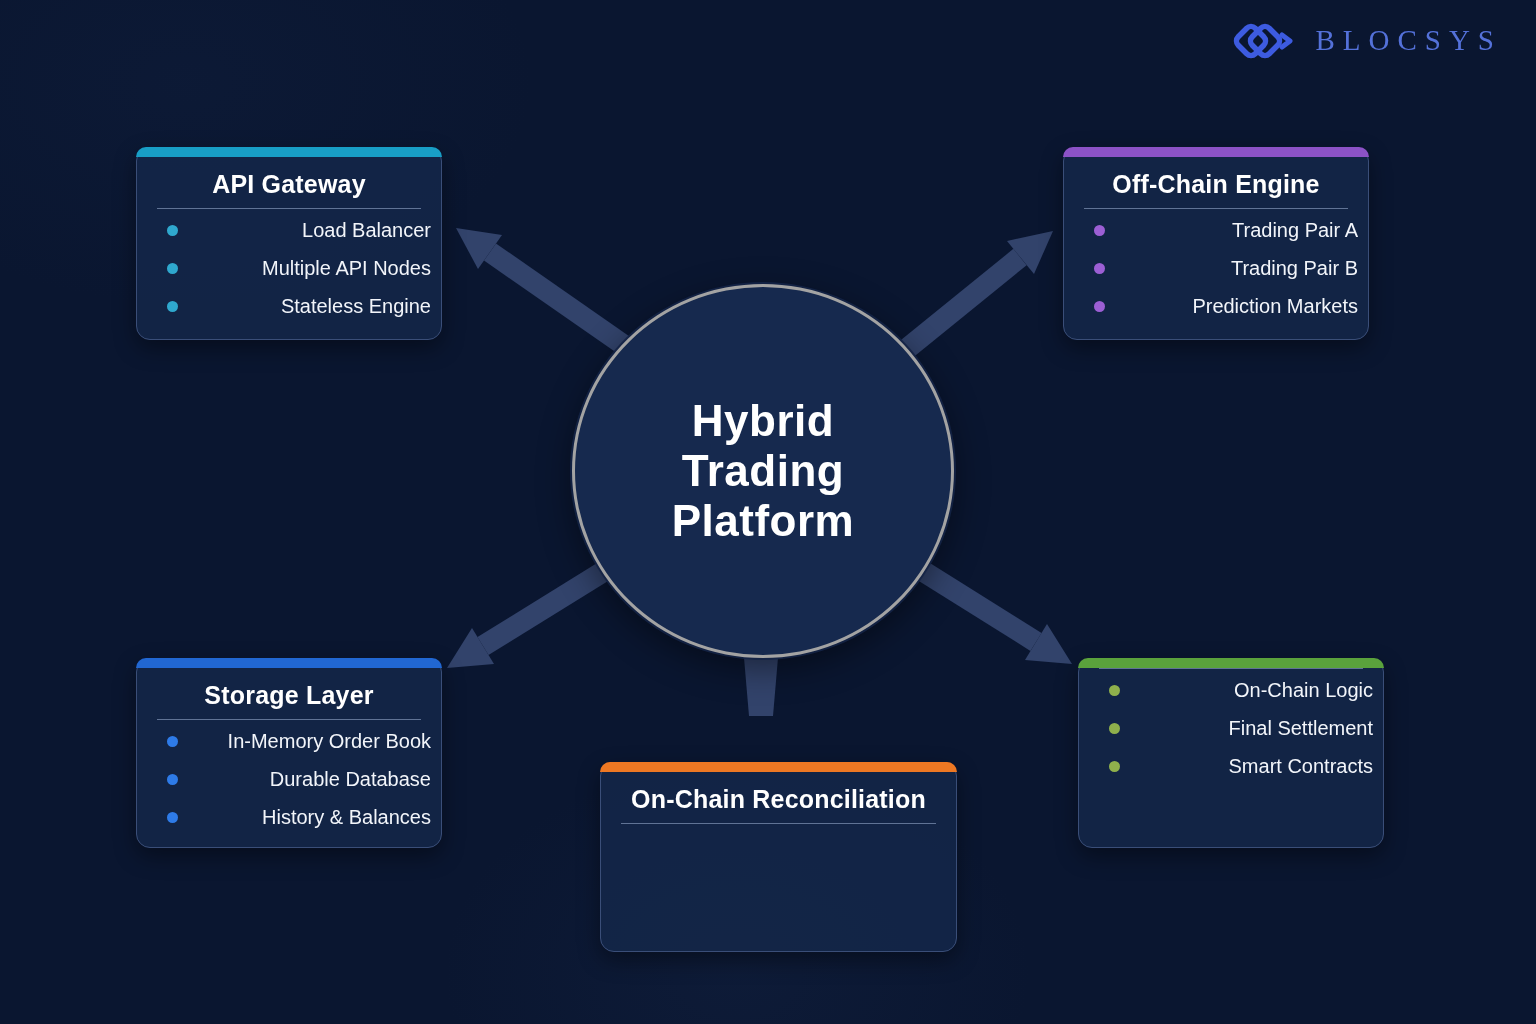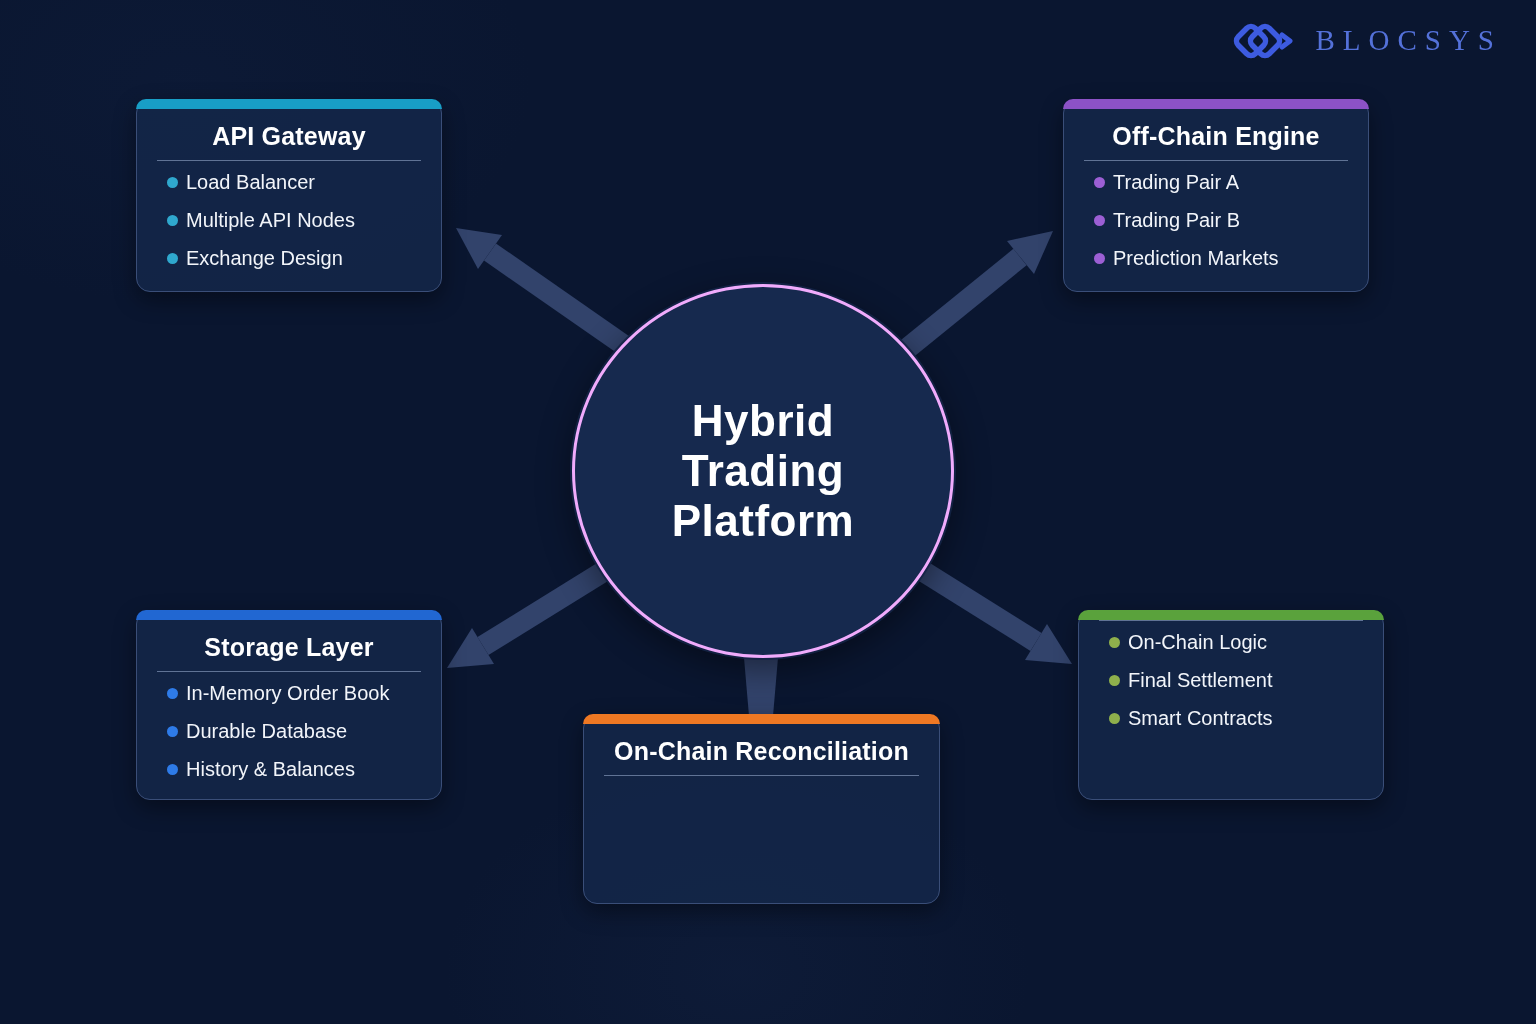--- a/index.html
+++ b/index.html
@@ -20,54 +20,55 @@
   
   #arrows{position:absolute;inset:0;z-index:1;}
   .arrow-shape{fill:#32436B;stroke:none;}
   .arrow-shaft{stroke:#32436B;stroke-width:21;fill:none;}
 
   
   .hub{
     position:absolute;left:572px;top:284px;width:376px;height:368px;
     border-radius:50%;
     background:#16294E;
-    border:3px solid #f0abfc;
+    border:3px solid #a3a3a3;
     box-shadow:0 0 0 2px rgba(20,35,70,.9), 0 10px 35px rgba(0,0,0,.45);
     display:flex;flex-direction:column;align-items:center;justify-content:center;
     z-index:2;
   }
   .hub-line{font-size:44px;font-weight:bold;line-height:1.14;letter-spacing:.5px;}
 
   
   .card{
     position:absolute;z-index:3;
     background:rgba(19,38,72,.92);
     border:1px solid #3A4E78;
     border-radius:14px;
     box-shadow:0 8px 22px rgba(0,0,0,.40);
+    margin-top:48px;
   }
   .accent-bar{
     height:10px;background:var(--accent,#888);
     border-radius:13px 13px 0 0;
     margin:-1px -1px 0 -1px;
   }
   .card-title{
     font-size:25px;font-weight:bold;color:#fff;text-align:center;
     margin:13px 14px 9px;letter-spacing:.2px;white-space:nowrap;
   }
   .card-divider{height:1px;background:rgba(160,180,215,.55);margin:0 20px 6px;}
   .card ul{list-style:none;margin:10px 0 0;padding:0 10px 0 30px;}
-  .card li{display:flex;align-items:center;gap:8px;margin:0 0 15px;}
+  .card li{display:flex;align-items:center;gap:8px;margin:0 0 15px;justify-content:space-between;}
   .dot{width:11px;height:11px;border-radius:50%;background:var(--bullet,#ccc);flex:0 0 auto;}
   .item-text{font-size:20px;color:#F2F5FA;white-space:nowrap;}
 
   #card-api{left:136px;top:99px;width:304px;height:191px;}
   #card-offchain{left:1063px;top:99px;width:304px;height:191px;}
   #card-storage{left:136px;top:610px;width:304px;height:188px;}
-  #card-reconciliation{left:583px;top:714px;width:355px;height:188px;}
+  #card-reconciliation{left:600px;top:714px;width:355px;height:188px;}
   #card-settlement{left:1078px;top:610px;width:304px;height:188px;}
 
   
   .logo{
     position:absolute;top:16px;right:34px;z-index:4;
     display:flex;align-items:center;gap:20px;
   }
   .logo-text{
     font-family:"Liberation Serif",serif;
     font-size:29px;letter-spacing:8px;color:#5471D9;
@@ -110,21 +111,21 @@
       <li>
           <span class="dot"></span>
           <span class="item-text">Load Balancer</span>
         </li>
       <li>
           <span class="dot"></span>
           <span class="item-text">Multiple API Nodes</span>
         </li>
       <li>
           <span class="dot"></span>
-          <span class="item-text">Exchange Design</span>
+          <span class="item-text">Stateless Engine</span>
         </li>
     </ul>
   </div>
 
   <div class="card" id="card-storage" style="--accent: #2167D2; --bullet: #2E7BE8;">
     <div class="accent-bar"></div>
     <div class="card-title">Storage Layer</div>
     <div class="card-divider"></div>
     <ul>
       <li>

